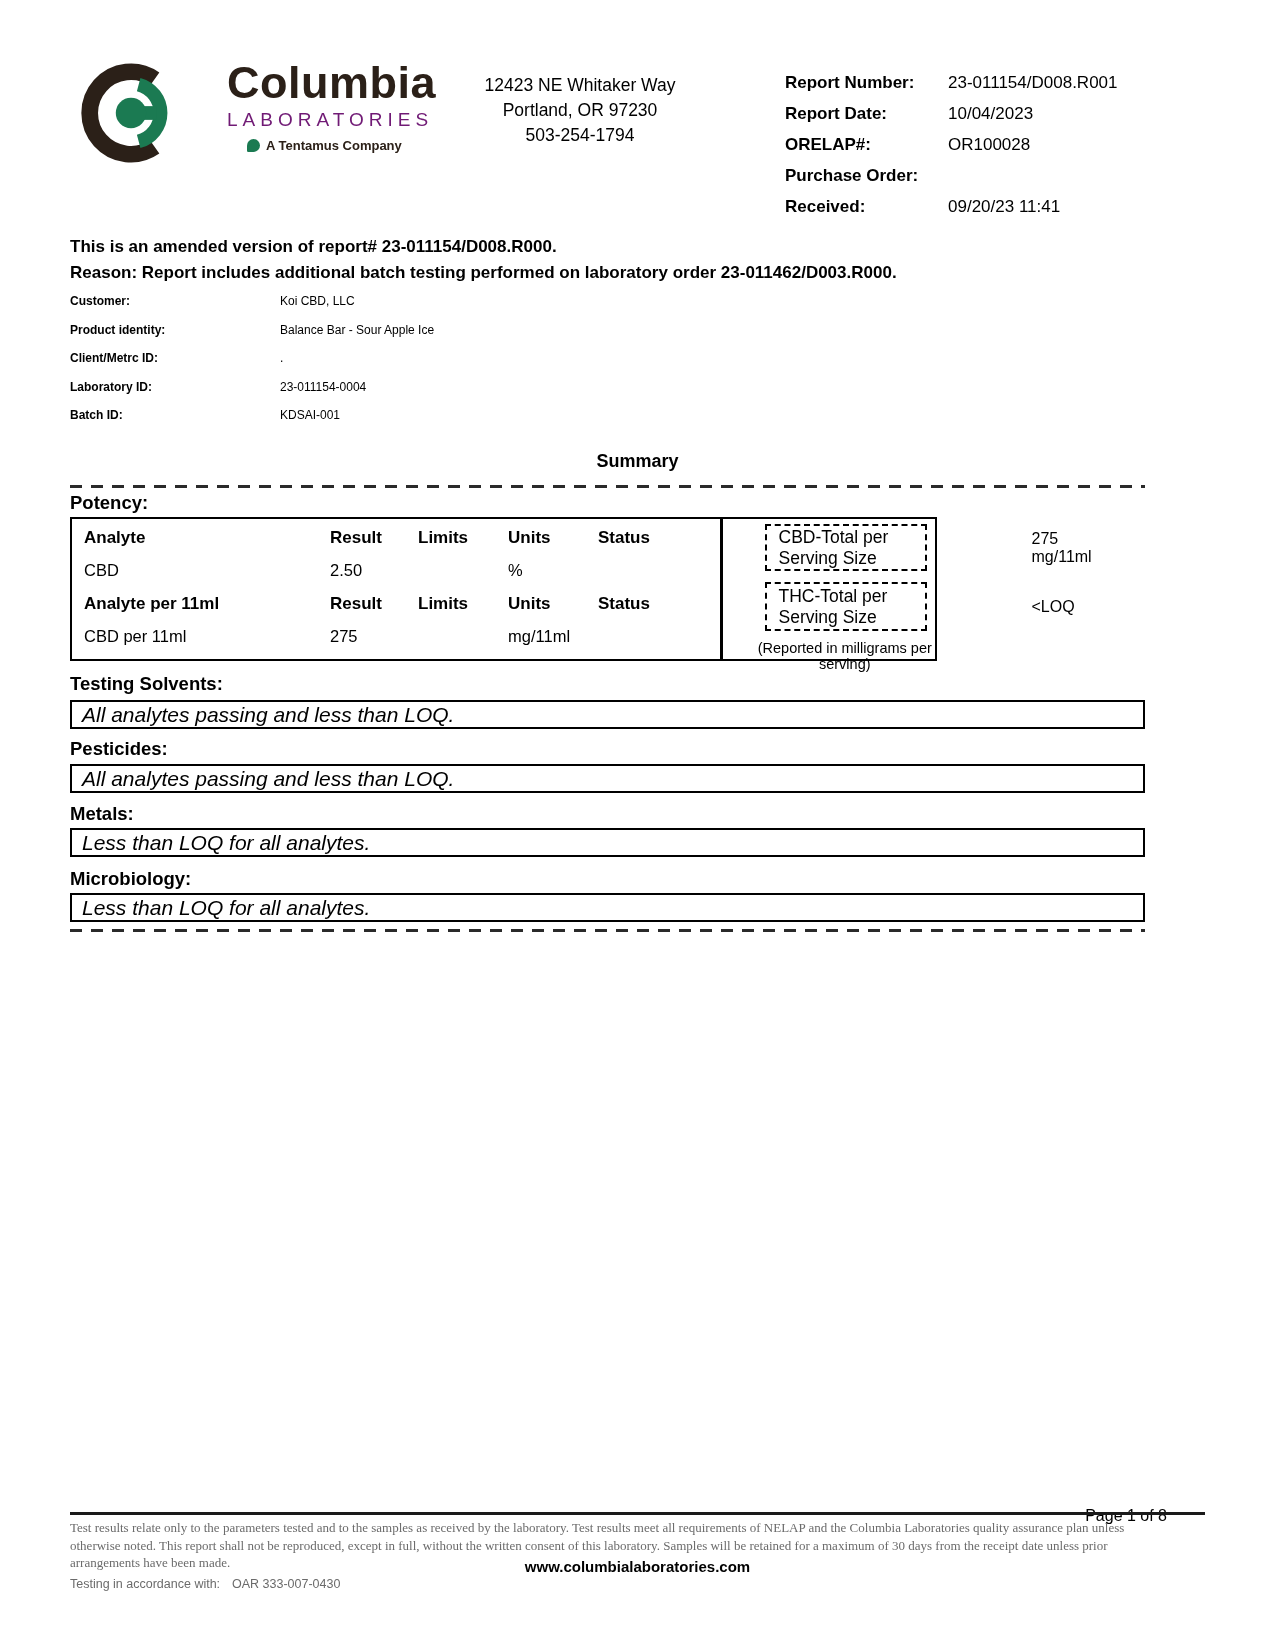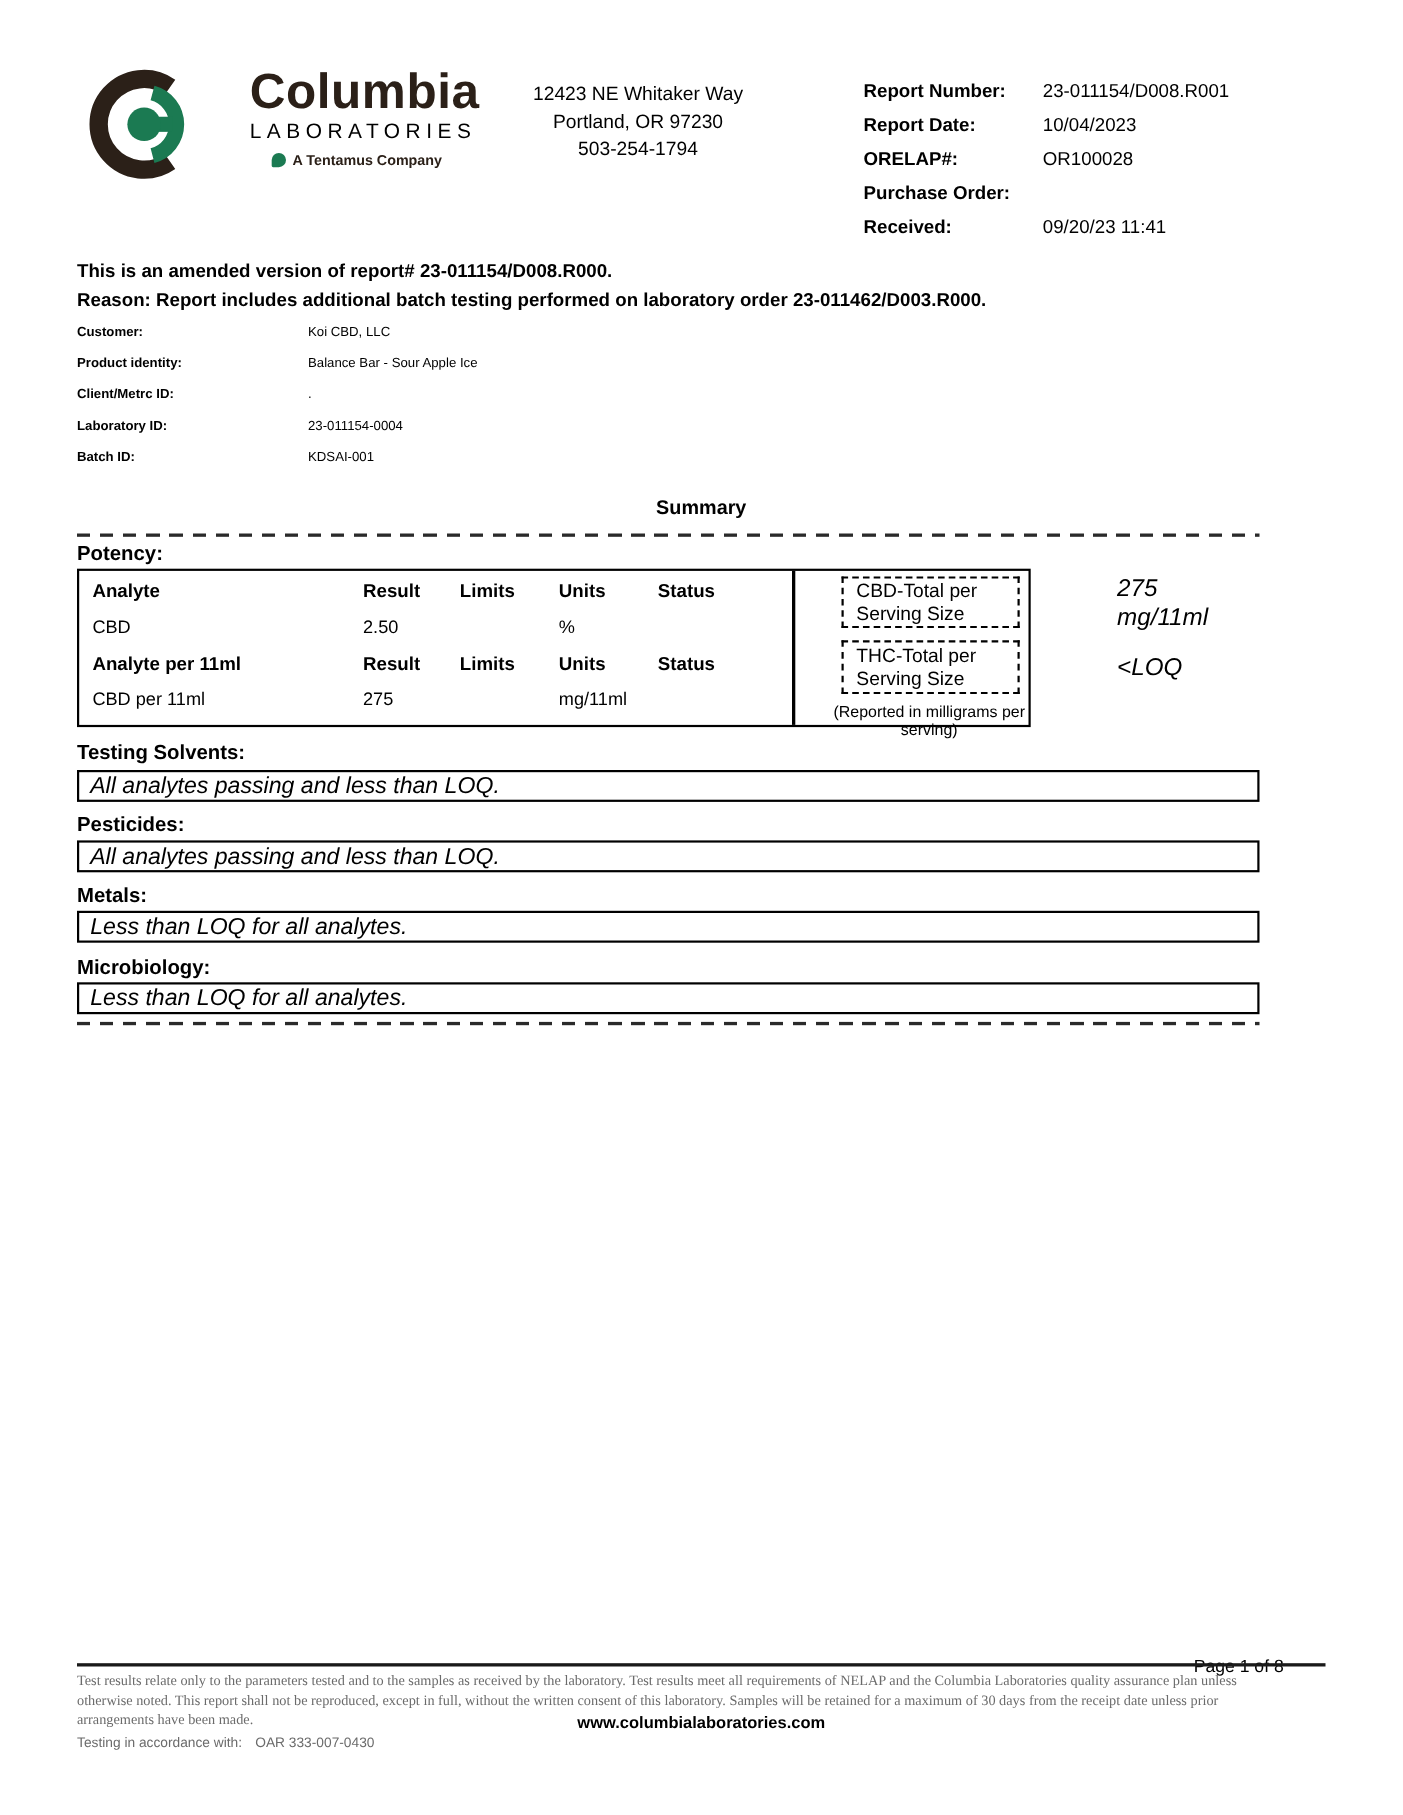--- a/index.html
+++ b/index.html
@@ -11,21 +11,21 @@
     font-family: "Liberation Sans", sans-serif;
     color: #000;
     overflow: hidden;
   }
   .abs { position: absolute; gap: 32px; }
 
   
   .logo { left:75px; top:60px; display:flex; align-items:flex-start; }
   .logo-text { margin-left:8px; }
   .logo-name { font-size:45px; font-weight:bold; color:#2b2018; line-height:46px; letter-spacing:0.5px; }
-  .logo-sub { font-size:19px; color:#000000; letter-spacing:5px; margin-top:3px; }
+  .logo-sub { font-size:19px; color:#701a75; letter-spacing:5px; margin-top:3px; }
   .tentamus { display:flex; align-items:center; margin-top:7px; margin-left:20px; }
   .tentamus-dot { width:13px; height:13px; border-radius:50% 50% 50% 10%; background:#1b7a52; margin-right:6px; }
   .tentamus-label { font-size:13px; font-weight:bold; color:#2b2018; }
 
   .address { left:430px; top:73px; width:300px; text-align:center; font-size:17.5px; line-height:25px; }
 
   .report-info { left:785px; top:73px; font-size:17px; }
   .ri-row { height:31px; }
   .ri-label { display:inline-block; width:163px; font-weight:bold; }
 
@@ -47,21 +47,21 @@
   .potency-box { left:70px; top:517px; width:867px; height:144px; border:2.5px solid #000; box-sizing:border-box; display:flex; }
   .pot-left { width:616px; display:grid; grid-template-columns:246px 88px 90px 90px 1fr; grid-auto-rows:33px; padding:9px 0 0 12px; box-sizing:border-box; align-items:start; }
   .pot-cell { font-size:16.5px; }
   .pot-head { font-size:17px; font-weight:bold; }
   .pot-divider { width:2.5px; background:#000; }
   .pot-right { flex:1; position:relative; }
   .serving-box { position:absolute; left:10px; right:8px; border:2px dashed #000; display:flex; align-items:center; box-sizing:border-box; }
   .cbd-box { top:5px; height:47px; }
   .thc-box { top:63px; height:49px; }
   .serving-label { font-size:17.5px; margin-left:12px; }
-  .serving-value { font-size:22px; position:absolute; left:249px;font-style:italic; }
+  .serving-value { font-size:16px; position:absolute; left:265px; }
   .serving-note { position:absolute; top:121px; left:0; width:100%; text-align:center; font-size:14.5px; }
 
   .section-heading { left:70px; font-size:18.5px; font-weight:bold; }
   .section-box { left:70px; width:1075px; height:29px; border:2.5px solid #000; box-sizing:border-box; display:flex; align-items:center; }
   .section-text { font-style:italic; font-size:21px; padding-left:10px; }
   .h-rs { top:673px; } .b-rs { top:700px; }
   .h-pest { top:738px; } .b-pest { top:764px; }
   .h-met { top:803px; } .b-met { top:828px; }
   .h-micro { top:868px; } .b-micro { top:893px; }
 

